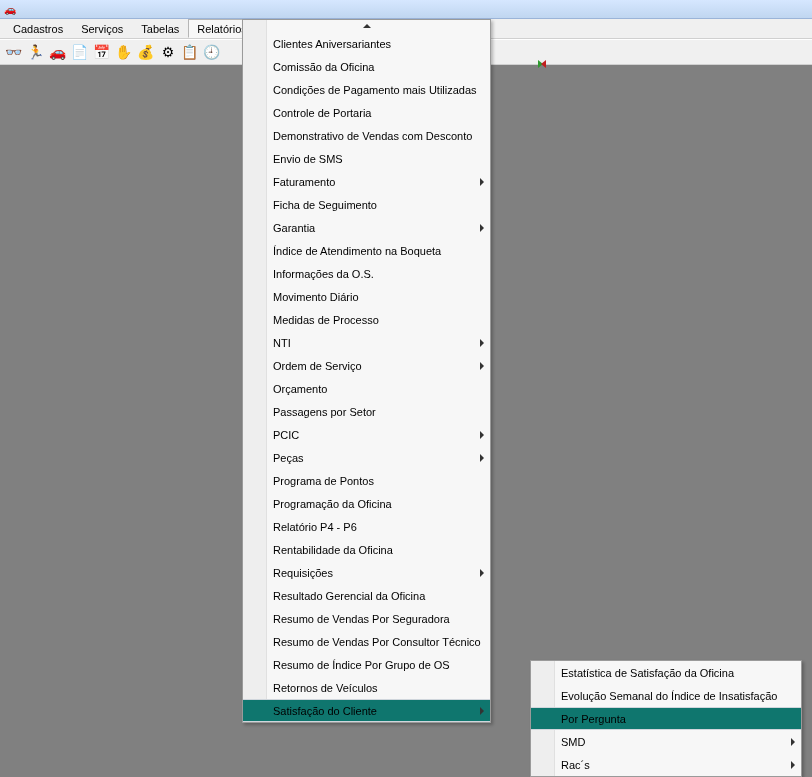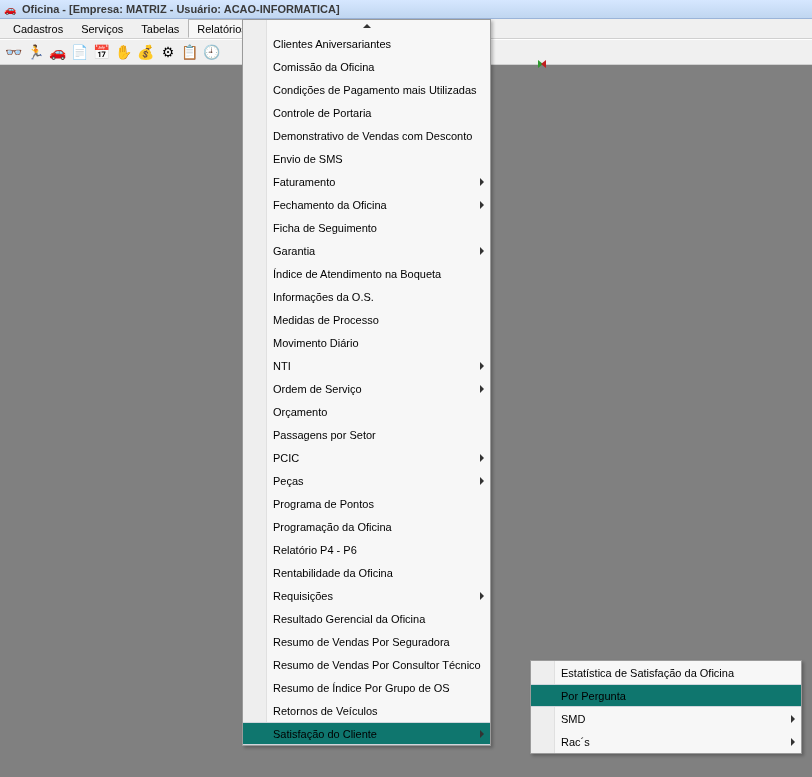--- a/index.html
+++ b/index.html
@@ -84,21 +84,20 @@
     content: ""; position: absolute; left: 3px; top: 2px; width: 0; height: 0;
     border-top: 4px solid transparent; border-bottom: 4px solid transparent;
     border-right: 5px solid #c02020;
   }
 </style>
 </head>
 <body>
 
 <div class="titlebar">
   <span class="icon">🚗</span>
-  <span>Oficina - [Empresa: MATRIZ - Usuário: ACAO-INFORMATICA]</span>
 </div>
 
 <div class="menubar" id="menubar">
     <div class="item">Cadastros</div>
     <div class="item">Serviços</div>
     <div class="item">Tabelas</div>
     <div class="item open">Relatórios</div>
   </div>
 
 <div class="toolbar" id="toolbar">
@@ -138,41 +137,37 @@
         <span>Demonstrativo de Vendas com Desconto</span>
       </div>
       <div class="menu-row">
         <span>Envio de SMS</span>
       </div>
       <div class="menu-row">
         <span>Faturamento</span>
         <span class="arrow"></span>
       </div>
       <div class="menu-row">
-        <span>Fechamento da Oficina</span>
-        <span class="arrow"></span>
-      </div>
-      <div class="menu-row">
         <span>Ficha de Seguimento</span>
       </div>
       <div class="menu-row">
         <span>Garantia</span>
         <span class="arrow"></span>
       </div>
       <div class="menu-row">
         <span>Índice de Atendimento na Boqueta</span>
       </div>
       <div class="menu-row">
         <span>Informações da O.S.</span>
       </div>
       <div class="menu-row">
+        <span>Movimento Diário</span>
+      </div>
+      <div class="menu-row">
         <span>Medidas de Processo</span>
-      </div>
-      <div class="menu-row">
-        <span>Movimento Diário</span>
       </div>
       <div class="menu-row">
         <span>NTI</span>
         <span class="arrow"></span>
       </div>
       <div class="menu-row">
         <span>Ordem de Serviço</span>
         <span class="arrow"></span>
       </div>
       <div class="menu-row">
@@ -226,20 +221,23 @@
       </div>
     </div>
 </div>
 
 <div class="menu sub">
   <div class="gutter"></div>
   <div class="menu-inner" id="menu-sub">
       <div class="menu-row">
         <span>Estatística de Satisfação da Oficina</span>
       </div>
+      <div class="menu-row">
+        <span>Evolução Semanal do Índice de Insatisfação</span>
+      </div>
       <div class="menu-row highlight">
         <span>Por Pergunta</span>
       </div>
       <div class="menu-row">
         <span>SMD</span>
         <span class="arrow"></span>
       </div>
       <div class="menu-row">
         <span>Rac´s</span>
         <span class="arrow"></span>

